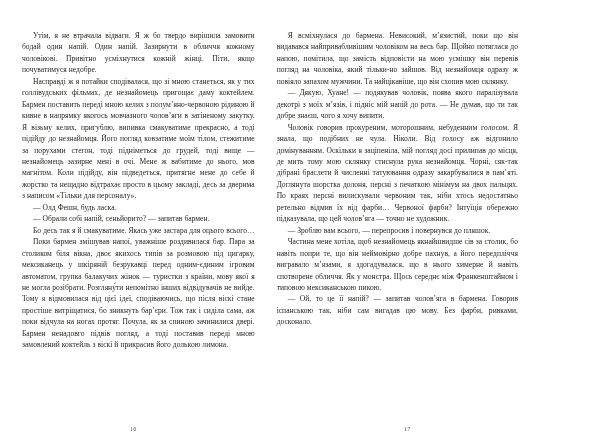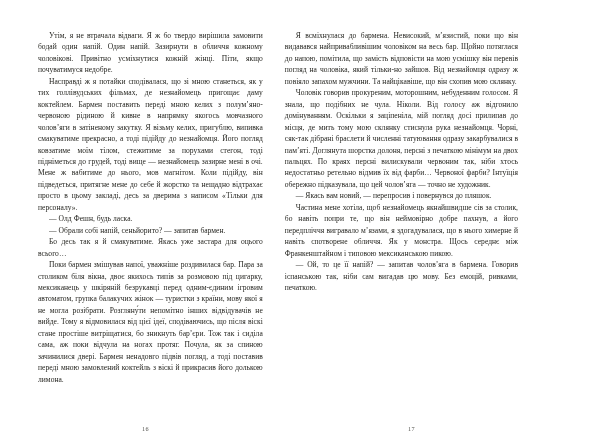--- a/index.html
+++ b/index.html
@@ -15,21 +15,20 @@
     color: #23231f;
     overflow: hidden;
   }
   .spread {
     position: relative;
     width: 532px;
     height: 444px;
     background: #ffffff;
     display: flex;
     box-sizing: border-box;
-    padding-left: 16px;
   }
   .page {
     position: relative;
     width: 300px;
     height: 444px;
     box-sizing: border-box;
     background: #ffffff;
   }
   .page-left {
     padding: 30px 12px 0 22px;
@@ -84,21 +83,22 @@
       <p class="para">— Обрали собі напій, сеньйорито? — запитав бармен.</p>
       <p class="para"><span>Бо десь так я й смакуватиме. </span><span class="it">Якась уже застара для оцього всього…</span></p>
       <p class="para">Поки бармен змішував напої, уважніше роздивилася бар. Пара за столиком біля вікна, двоє якихось типів за розмовою під цигарку, мексиканець у шкіряній безрукавці перед одним-єдиним ігровим автоматом, групка балакучих жінок — туристки з країни, мову якої я не могла розібрати. Розгляну́ти непомітно інших відвідувачів не вийде. Тому я відмовилася від цієї ідеї, сподіваючись, що після віскі стане простіше витріщатися, бо зникнуть бар’єри. Тож так і сиділа сама, аж поки відчула на ногах протяг. Почула, як за спиною зачинилися двері. Бармен ненадовго підвів погляд, а тоді поставив переді мною замовлений коктейль з віскі й прикрасив його долькою лимона.</p>
     </div>
     <div class="folio">16</div>
   </div>
 
   <div class="page page-right">
     <div class="textblock">
       <p class="para">Я всміхнулася до бармена. Невисокий, м’язистий, поки що він видавався найпривабливішим чоловіком на весь бар. Щойно потяглася до напою, помітила, що замість відповісти на мою усмішку він перевів погляд на чоловіка, який тільки-но зайшов. Від незнайомця одразу ж повіяло запахом мужчини. Та найцікавіше, що він схопив мою склянку.</p>
+      <p class="para">— Дякую, Хуане! — подякував чоловік, поява якого паралізувала декотрі з моїх м’язів, і підніс мій напій до рота. — Не думав, що ти так добре знаєш, чого я хочу випити.</p>
       <p class="para">Чоловік говорив прокуреним, моторошним, небуденним голосом. Я знала, що подібних не чула. Ніколи. Від голосу аж відгонило домінуванням. Оскільки я заціпеніла, мій погляд досі прилипав до місця, де мить тому мою склянку стиснула рука незнайомця. Чорні, сяк-так дібрані браслети й численні татуювання одразу закарбувалися в пам’яті. Доглянута шорстка долоня, персні з печаткою мінімум на двох пальцях. По краях персні вилискували червоним так, ніби хтось недостатньо ретельно відмив їх від фарби… Червоної фарби? Інтуїція обережно підказувала, що цей чолов’яга — точно не художник.</p>
-      <p class="para">— Якась вам новий, — перепросив і повернувся до пляшок.</p>
+      <p class="para">— Зроблю вам всього, — перепросив і повернувся до пляшок.</p>
       <p class="para">Частина мене хотіла, щоб незнайомець якнайшвидше сів за столик, бо навіть попри те, що він неймовірно добре пахнув, а його передпліччя вигравало м’язами, я здогадувалася, що в нього химерне й навіть спотворене обличчя. Як у монстра. Щось середнє між Франкенштайном і типовою мексиканською пикою.</p>
-      <p class="para">— Ой, то це її напій? — запитав чолов’яга в бармена. Говорив іспанською так, ніби сам вигадав цю мову. Без емоцій, ривками, печаткою.</p>
+      <p class="para">— Ой, то це її напій? — запитав чолов’яга в бармена. Говорив іспанською так, ніби сам вигадав цю мову. Без фарби, ривками, досконало.</p>
     </div>
     <div class="folio">17</div>
   </div>
 
 </div>
 
 </body></html>

